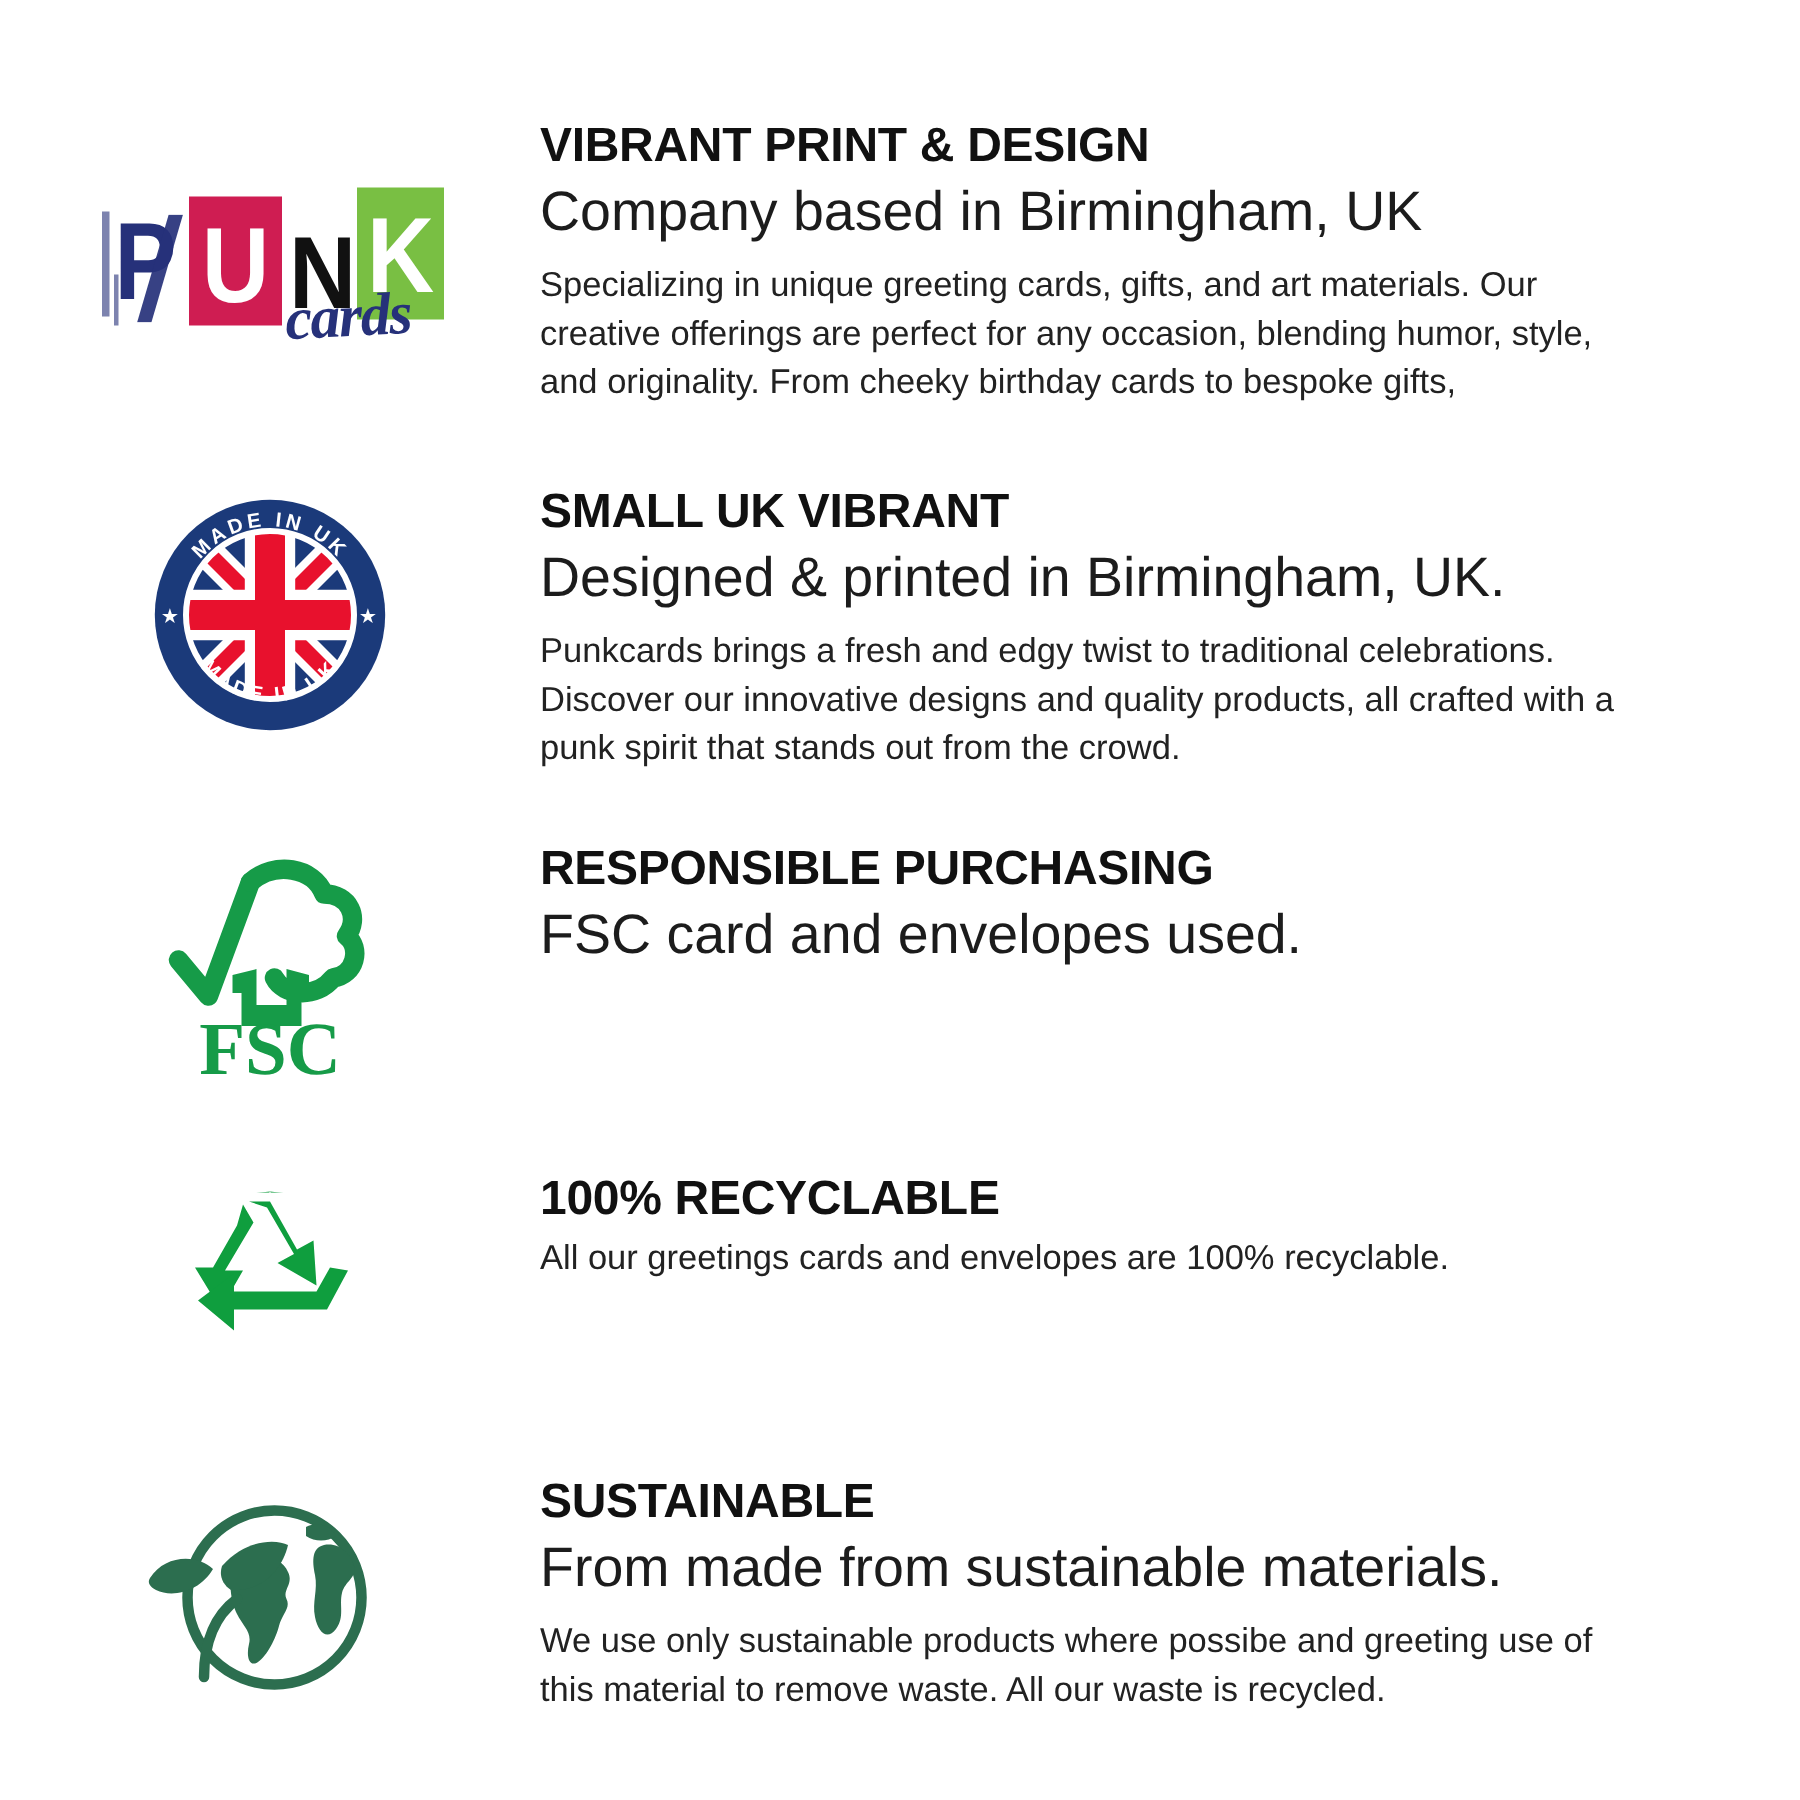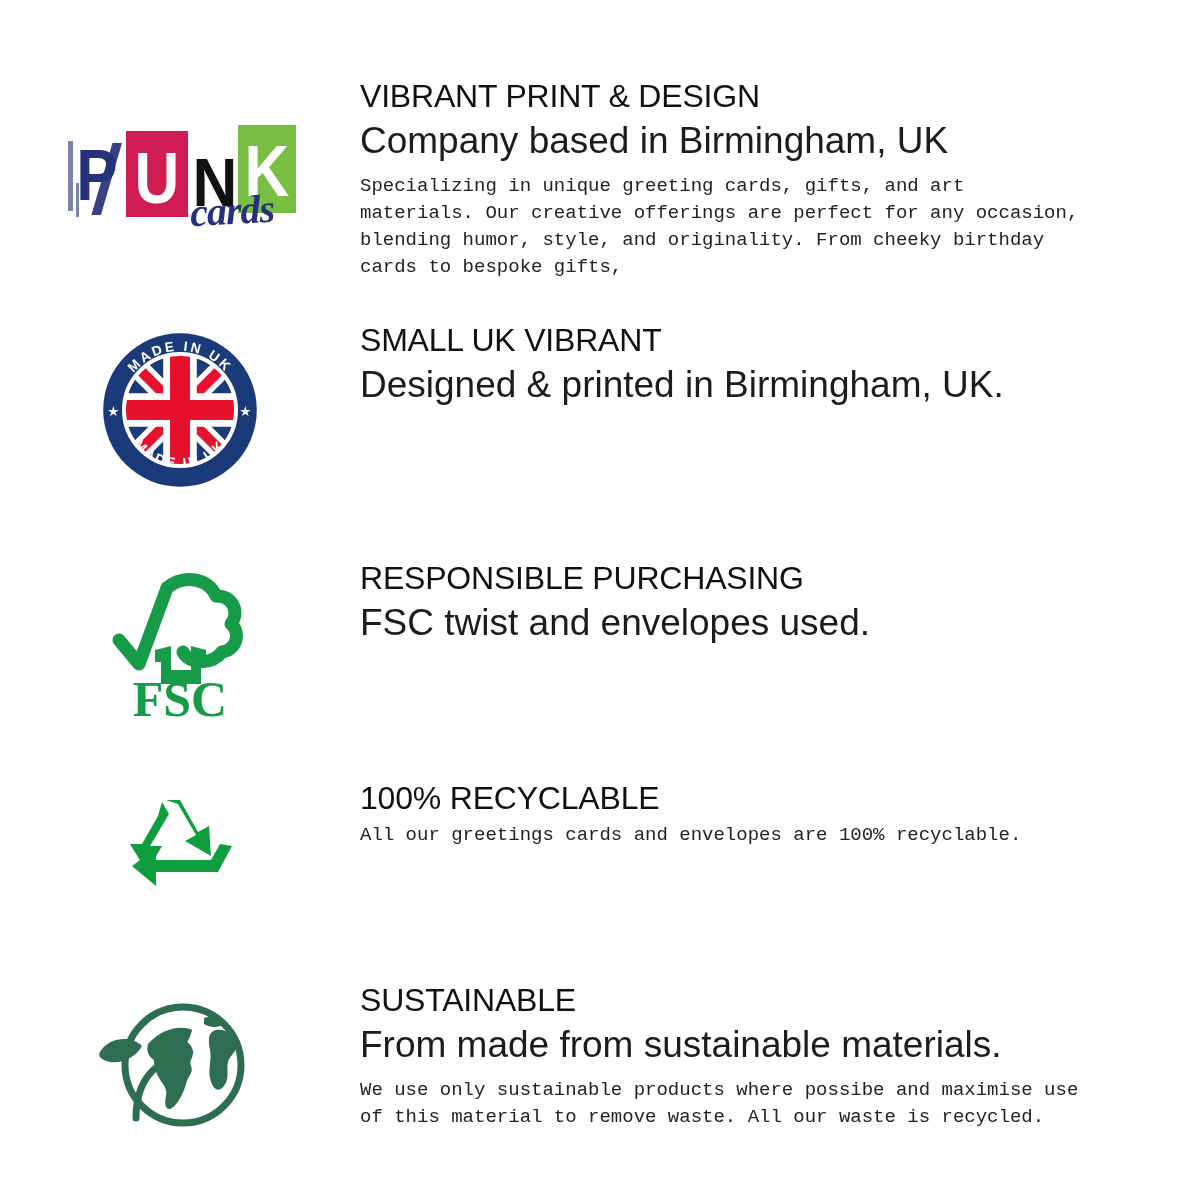--- a/index.html
+++ b/index.html
@@ -35,41 +35,41 @@
     justify-content: center;
     position: relative;
   }
   .text-col {
     flex: 1 1 auto;
     padding-right: 100px;
     padding-top: 2px;
   }
   .f-title {
     font-family: "Liberation Sans", sans-serif;
-    font-weight: normal;
+    font-weight: bold;
     font-size: 32px;
     letter-spacing: -0.2px;
     line-height: 1.05;
     color: #111111;
     margin: 0 0 6px 0;
     white-space: nowrap;
   }
   .f-sub {
     font-family: "Liberation Sans", sans-serif;
     font-weight: 400;
     font-size: 37px;
     line-height: 1.12;
     color: #1c1c1c;
     margin: 0 0 12px 0;
     white-space: nowrap;
   }
   .f-body {
-    font-family: Liberation Mono, monospace;
+    font-family: Liberation Sans, sans-serif;
     font-weight: 400;
-    font-size: 19px;
+    font-size: 23px;
     line-height: 1.42;
     color: #222222;
     margin: 0;
     max-width: 720px;
   }
 
   
   #row-0 { top: 78px; }
   #row-1 { top: 322px; }
   #row-2 { top: 560px; }
@@ -243,20 +243,21 @@
             <textPath href="#arcBot" startOffset="50%" text-anchor="middle">MADE IN UK</textPath>
           </text>
           <text x="9" y="107" font-size="17" fill="#ffffff">★</text>
           <text x="174" y="107" font-size="17" fill="#ffffff">★</text>
         </svg>
       </div>
     </div>
     <div class="text-col">
       <div class="f-title">SMALL UK VIBRANT</div>
       <div class="f-sub">Designed &amp; printed in Birmingham, UK.</div>
+      <div class="f-body">Punkcards brings a fresh and edgy twist to traditional celebrations. Discover our innovative designs and quality products, all crafted with a punk spirit that stands out from the crowd.</div>
     </div>
   </div>
 
   <div class="feature-row" id="row-2">
     <div class="icon-col">
       <div class="fsc-wrap">
         <svg width="150" height="155" viewBox="0 0 150 155" aria-hidden="true">
           <g fill="none" stroke="#169b48" stroke-width="13" stroke-linecap="round" stroke-linejoin="round">
 
             <path d="M 14,74 L 34,98 L 62,22"></path>
@@ -266,21 +267,21 @@
           </g>
 
           <path d="M 50,84 L 66,80 L 66,104 L 86,104 L 86,80 L 101,84
                    L 101,96 L 96,96 L 96,118 L 56,118 L 56,96 L 50,96 Z" fill="#169b48"></path>
           <text x="75" y="150" text-anchor="middle" font-family="Liberation Serif, serif" font-weight="bold" font-size="50" fill="#169b48">FSC</text>
         </svg>
       </div>
     </div>
     <div class="text-col">
       <div class="f-title">RESPONSIBLE PURCHASING</div>
-      <div class="f-sub">FSC twist and envelopes used.</div>
+      <div class="f-sub">FSC card and envelopes used.</div>
     </div>
   </div>
 
   <div class="feature-row" id="row-3">
     <div class="icon-col">
       <div class="recycle-wrap">
         <svg width="132" height="112" viewBox="0 0 120 104" aria-hidden="true">
           <g fill="#0f9e3e">
 
             <path d="M60 4 L77 33 L68 33 L78 50 L95 50 L87 37 L96 37 L78 6 Z"></path>
@@ -384,17 +385,17 @@
 
           <path d="M60 52 C76 34 96 34 104 38 C100 56 84 70 66 68 C60 64 58 58 60 52 Z" fill="#2c6e4f"></path>
 
           <path d="M12 60 C22 44 44 44 54 54 C46 68 28 74 16 68 C12 66 10 63 12 60 Z" fill="#2c6e4f"></path>
         </svg>
       </div>
     </div>
     <div class="text-col">
       <div class="f-title">SUSTAINABLE</div>
       <div class="f-sub">From made from sustainable materials.</div>
-      <div class="f-body">We use only sustainable products where possibe and maximise use of this material to remove waste. All our waste is recycled.</div>
+      <div class="f-body">We use only sustainable products where possibe and greeting use of this material to remove waste. All our waste is recycled.</div>
     </div>
   </div>
 
 </div>
 
 </body></html>

